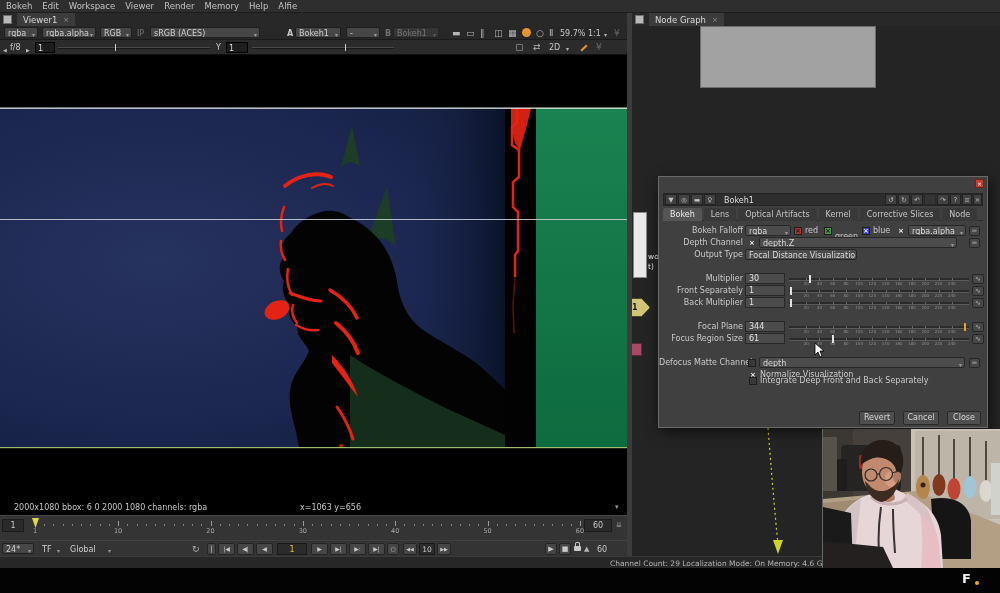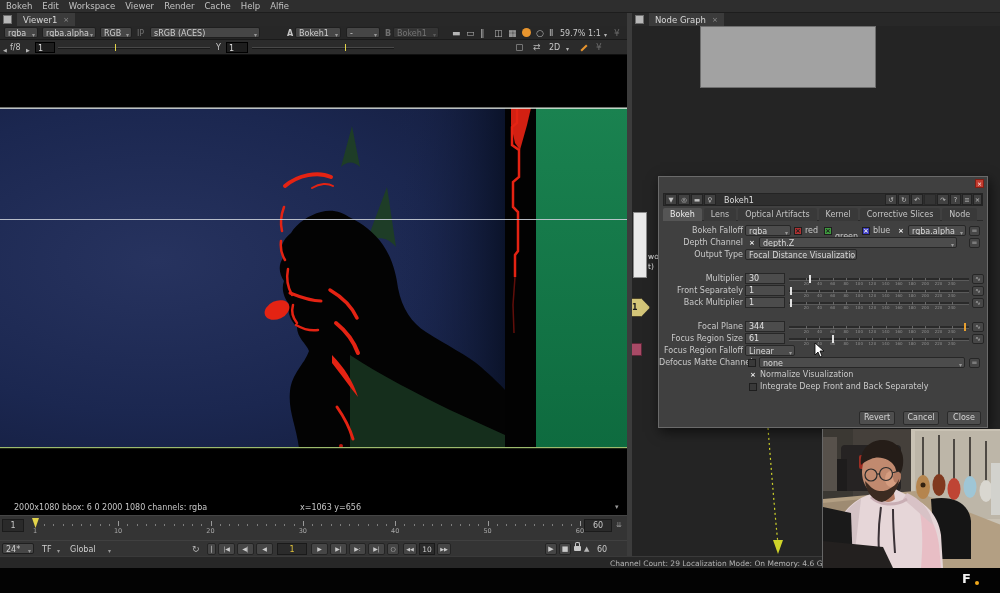--- a/index.html
+++ b/index.html
@@ -96,21 +96,21 @@
 <body>
 
 <div class="app">
 
   <div class="menubar">
     <span>Bokeh</span>
     <span>Edit</span>
     <span>Workspace</span>
     <span>Viewer</span>
     <span>Render</span>
-    <span>Cache</span>
+    <span>Memory</span>
     <span>Help</span>
     <span>Alfie</span>
   </div>
 
   <div class="tabstrip" style="left:0;width:627px">
     <span class="paneicon"></span>
     <div class="tab">
       <span>Viewer1</span>
       <span class="x">×</span>
     </div>
@@ -568,38 +568,34 @@
             <div class="stlab" style="left: 136.308px;">200</div>
             <div class="stick" style="left: 149.538px;"></div>
             <div class="stlab" style="left: 149.538px;">220</div>
             <div class="stick" style="left: 162.769px;"></div>
             <div class="stlab" style="left: 162.769px;">240</div>
             <div class="shandle" style="left: 43.2px; background: rgb(226, 226, 226);"></div>
           </div>
         <span class="pcurve" style="left:313px">∿</span>
       </div>
 
-      <div class="prow" style="top:122px">
-        <span class="plabel">Focus Region Falloff</span>
-        <div class="pdd" style="left:86px;width:50px"><span>Linear</span><span class="arw">▾</span></div>
-      </div>
 
       <div class="prow" style="top:134px">
         <span class="plabel">Defocus Matte Channel</span>
         <span class="pchk" style="left:89px"></span>
-        <div class="pdd" style="left:100px;width:206px"><span>none</span><span class="arw">▾</span></div>
+        <div class="pdd" style="left:100px;width:206px"><span>depth</span><span class="arw">▾</span></div>
         <span class="peq" style="left:310px">=</span>
       </div>
 
       <div class="prow" style="top:146px">
         <span class="pchk" style="left:90px;background:transparent;border-color:transparent">×</span>
         <span style="position:absolute;left:101px;top:1px">Normalize Visualization</span>
       </div>
 
-      <div class="prow" style="top:158px">
+      <div class="prow" style="top:152px">
         <span class="pchk" style="left:90px"></span>
         <span style="position:absolute;left:101px;top:1px">Integrate Deep Front and Back Separately</span>
       </div>
     </div>
     <div class="pbtn" style="left:200px;width:36px">Revert</div>
     <div class="pbtn" style="left:244px;width:36px">Cancel</div>
     <div class="pbtn" style="left:288px;width:34px">Close</div>
   </div>
 
   <svg class="cursor" style="left:814px;top:342px" width="12" height="16">

